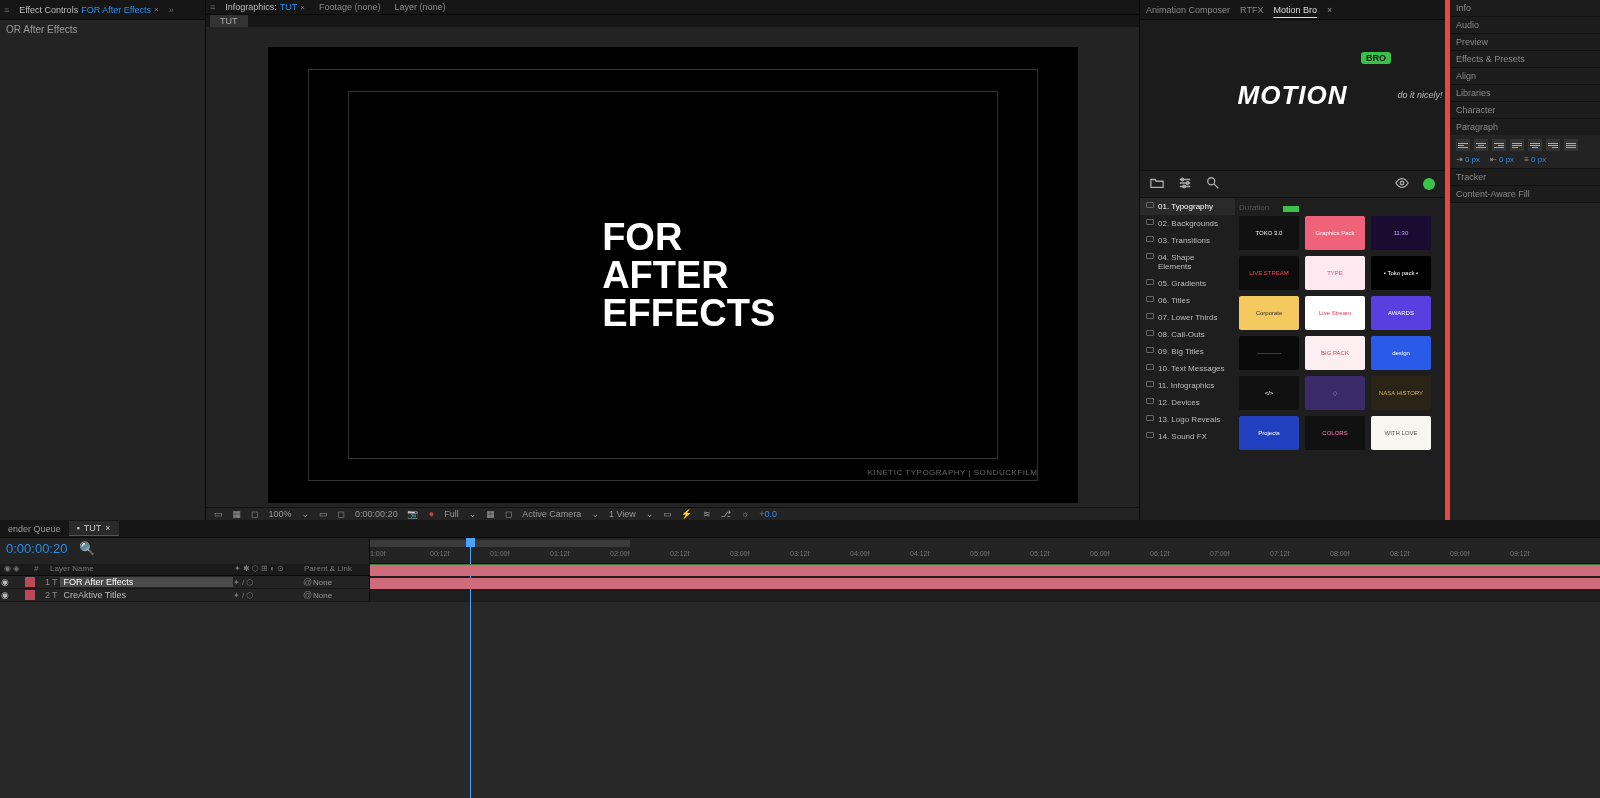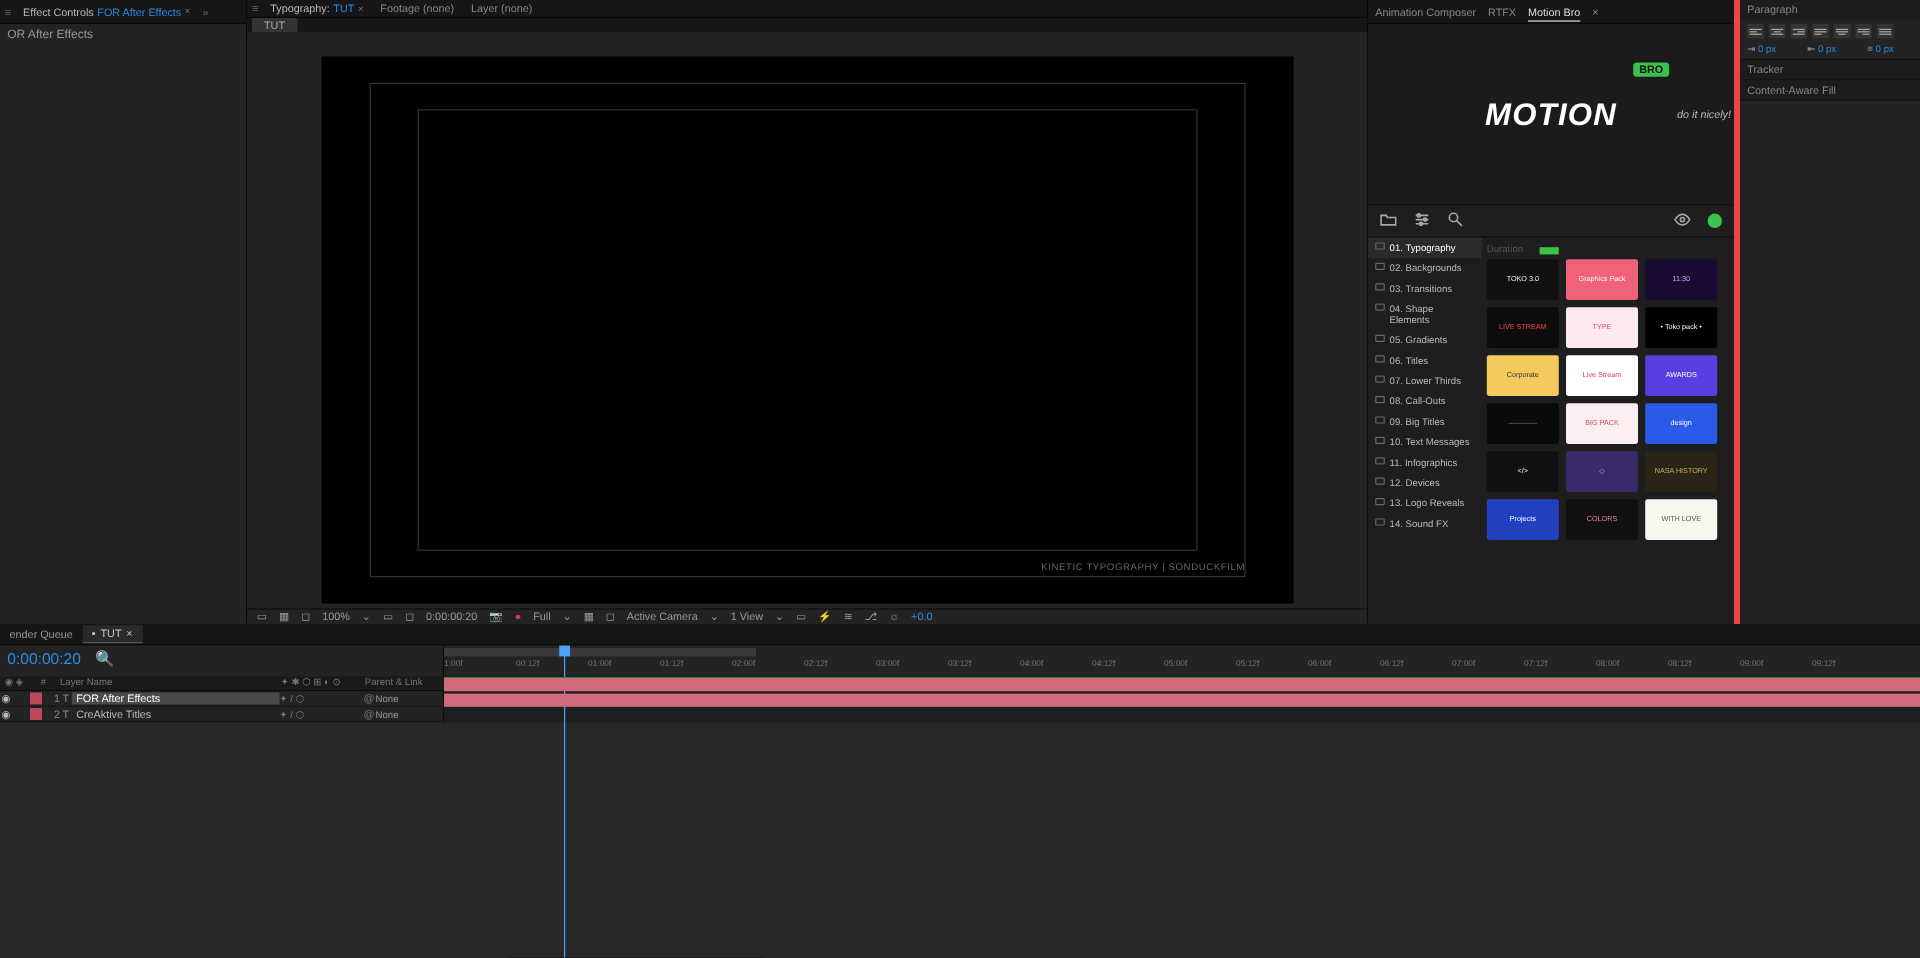--- a/index.html
+++ b/index.html
@@ -56,21 +56,21 @@
   .mb-thumb { border-radius: 2px; background: #111; display: flex; align-items: center; justify-content: center; font-size: 6px; color: #ddd; text-align: center; line-height: 1.1; padding: 2px; overflow: hidden; }
   
   
   .col-right { width: 150px; background: #232323; display: flex; flex-direction: column; }
   .rp { border-bottom: 1px solid #111; }
   .rp-head { font-size: 9px; color: #888; padding: 3px 6px; background: #1c1c1c; }
   .rp-body { padding: 4px 6px; min-height: 12px; }
   .para-btns { display: flex; gap: 4px; }
   .para-btn { width: 14px; height: 12px; background: #333; display: flex; flex-direction: column; justify-content: center; gap: 1px; padding: 1px 2px; }
   .para-btn span { height: 1px; background: #aaa; }
-  .para-row2 { display: flex; gap: 26px; margin-top: 4px; font-size: 8px; color: #999; }
+  .para-row2 { display: flex; gap: 10px; margin-top: 4px; font-size: 8px; color: #999; }
   .para-row2 .pxv { color: #288ce8; }
   
   
   .timeline { position: absolute; left: 0; right: 0; top: 520px; bottom: 0; background: #1e1e1e; display: flex; flex-direction: column; }
   .tl-tabs { height: 18px; background: #161616; display: flex; align-items: center; font-size: 9px; color: #999; border-bottom: 1px solid #0a0a0a; }
   .tl-tabs .tab { padding: 2px 8px; display: flex; align-items: center; gap: 4px; }
   .tl-tabs .tab.active { background: #2a2a2a; color: #ccc; border-bottom: 1px solid #555; }
   .tl-left { width: 370px; background: #232323; border-right: 1px solid #0a0a0a; display: flex; flex-direction: column; }
   .tl-timecode { color: #288ce8; font-size: 13px; padding: 3px 6px; display: flex; align-items: center; gap: 12px; }
   .tl-search { color: #666; }
@@ -115,34 +115,39 @@
       </span>
       <span class="chev">»</span>
     </div>
     <div class="panel-body">OR After Effects</div>
   </div>
 
   <div class="col-comp">
     <div class="panel-tabs">
       <span class="chev">≡</span>
       <span class="tab active">
-        <span>Typography:</span>
+        <span>Infographics:</span>
         <span class="blue">TUT</span>
         <span class="close-x">×</span>
       </span>
       <span class="tab">Footage  (none)</span>
       <span class="tab">Layer  (none)</span>
     </div>
     <div class="sub-tabs">
       <span class="sub-tab">TUT</span>
     </div>
     <div class="viewer-area">
       <div class="comp-frame">
         <div class="safe-outer"></div>
         <div class="safe-inner"></div>
+        <div class="title-text">
+          <div>FOR</div>
+          <div>AFTER</div>
+          <div>EFFECTS</div>
+        </div>
         <div class="watermark">KINETIC TYPOGRAPHY | SONDUCKFILM</div>
       </div>
     </div>
     <div class="viewer-footer">
       <span>▭</span>
       <span>▦</span>
       <span>◻</span>
       <span>100%</span>
       <span>⌄</span>
       <span>▭</span>
@@ -284,20 +289,43 @@
             <div class="mb-thumb" style="background: rgb(42, 36, 22); color: rgb(208, 176, 96);">NASA HISTORY</div>
             <div class="mb-thumb" style="background: rgb(32, 64, 192); color: rgb(255, 255, 255);">Projects</div>
             <div class="mb-thumb" style="background: rgb(17, 17, 17); color: rgb(255, 122, 176);">COLORS</div>
             <div class="mb-thumb" style="background: rgb(247, 247, 240); color: rgb(85, 85, 85);">WITH LOVE</div>
           </div>
       </div>
     </div>
   </div>
 
   <div class="col-right">
+    <div id="rp-stack">
+        <div class="rp">
+          <div class="rp-head">Info</div>
+        </div>
+        <div class="rp">
+          <div class="rp-head">Audio</div>
+        </div>
+        <div class="rp">
+          <div class="rp-head">Preview</div>
+        </div>
+        <div class="rp">
+          <div class="rp-head">Effects &amp; Presets</div>
+        </div>
+        <div class="rp">
+          <div class="rp-head">Align</div>
+        </div>
+        <div class="rp">
+          <div class="rp-head">Libraries</div>
+        </div>
+        <div class="rp">
+          <div class="rp-head">Character</div>
+        </div>
+      </div>
     <div class="rp">
       <div class="rp-head">Paragraph</div>
       <div class="rp-body">
         <div class="para-btns">
           <span class="para-btn">
               <span></span>
               <span style="width:60%"></span>
               <span></span>
             </span>
           <span class="para-btn">

